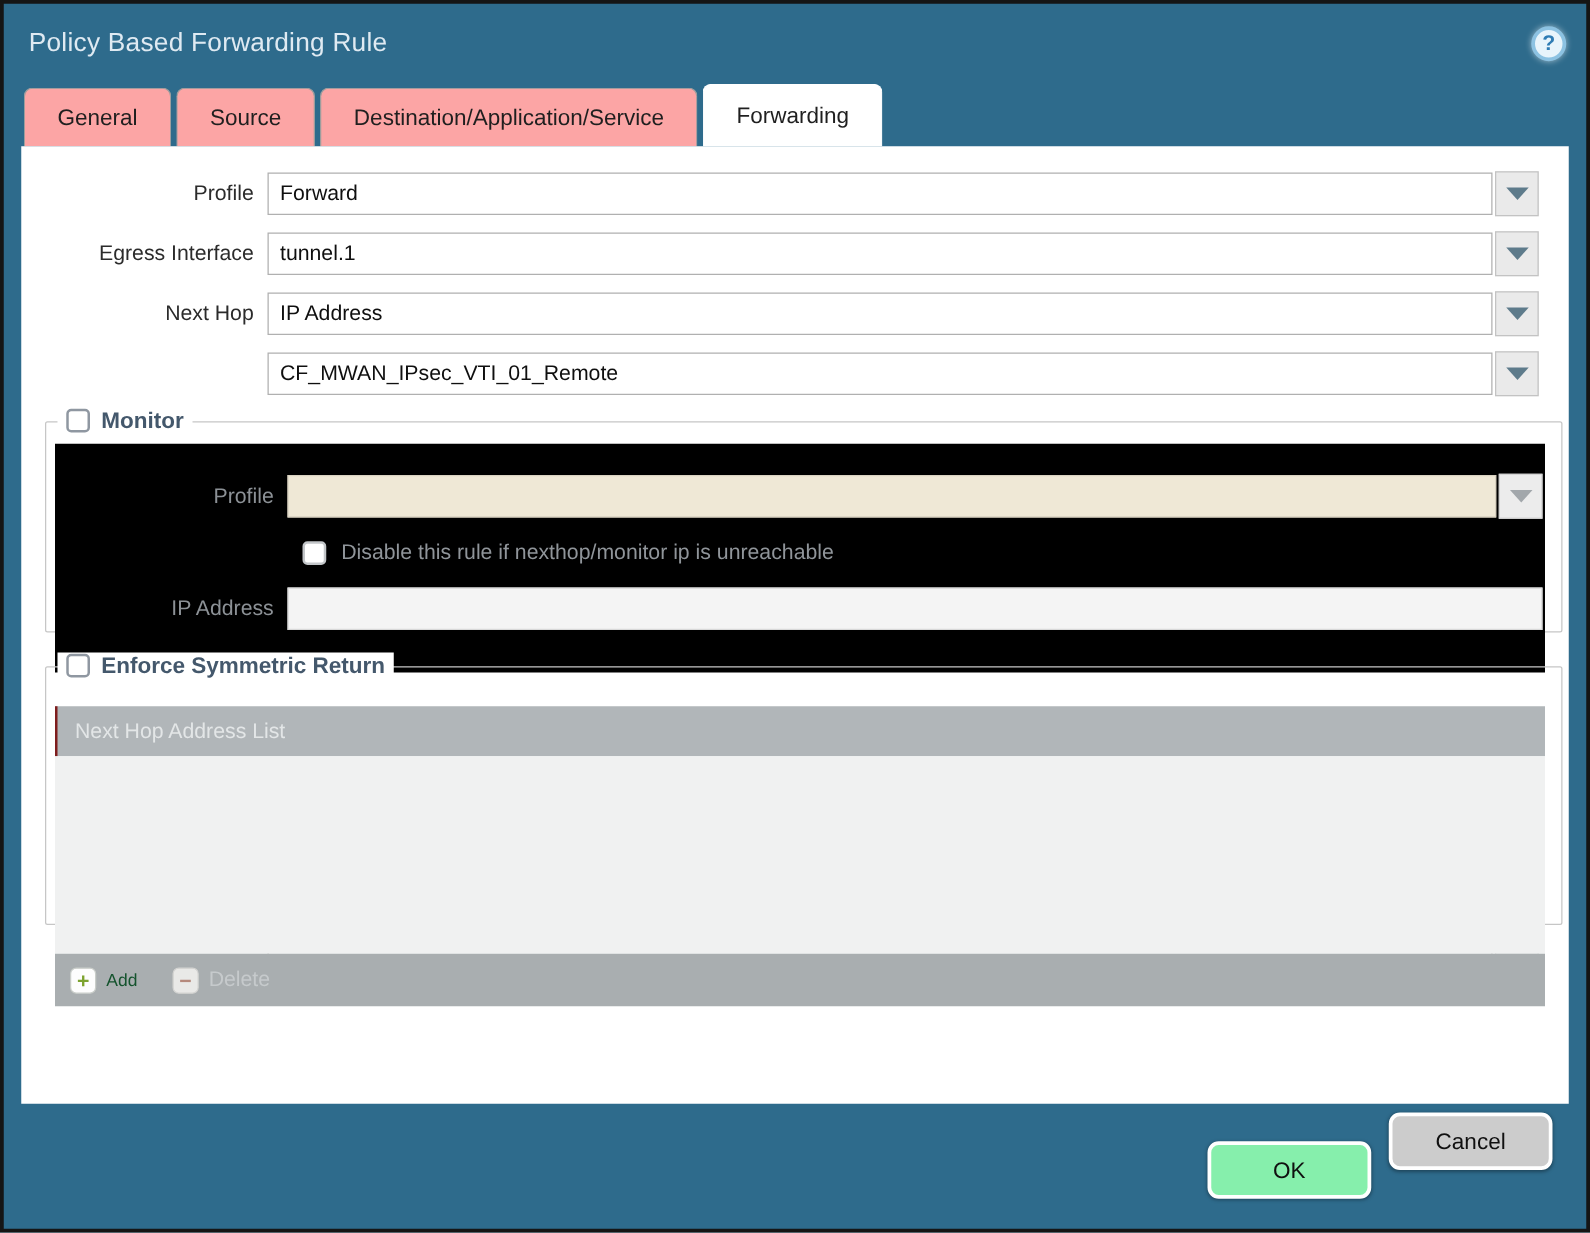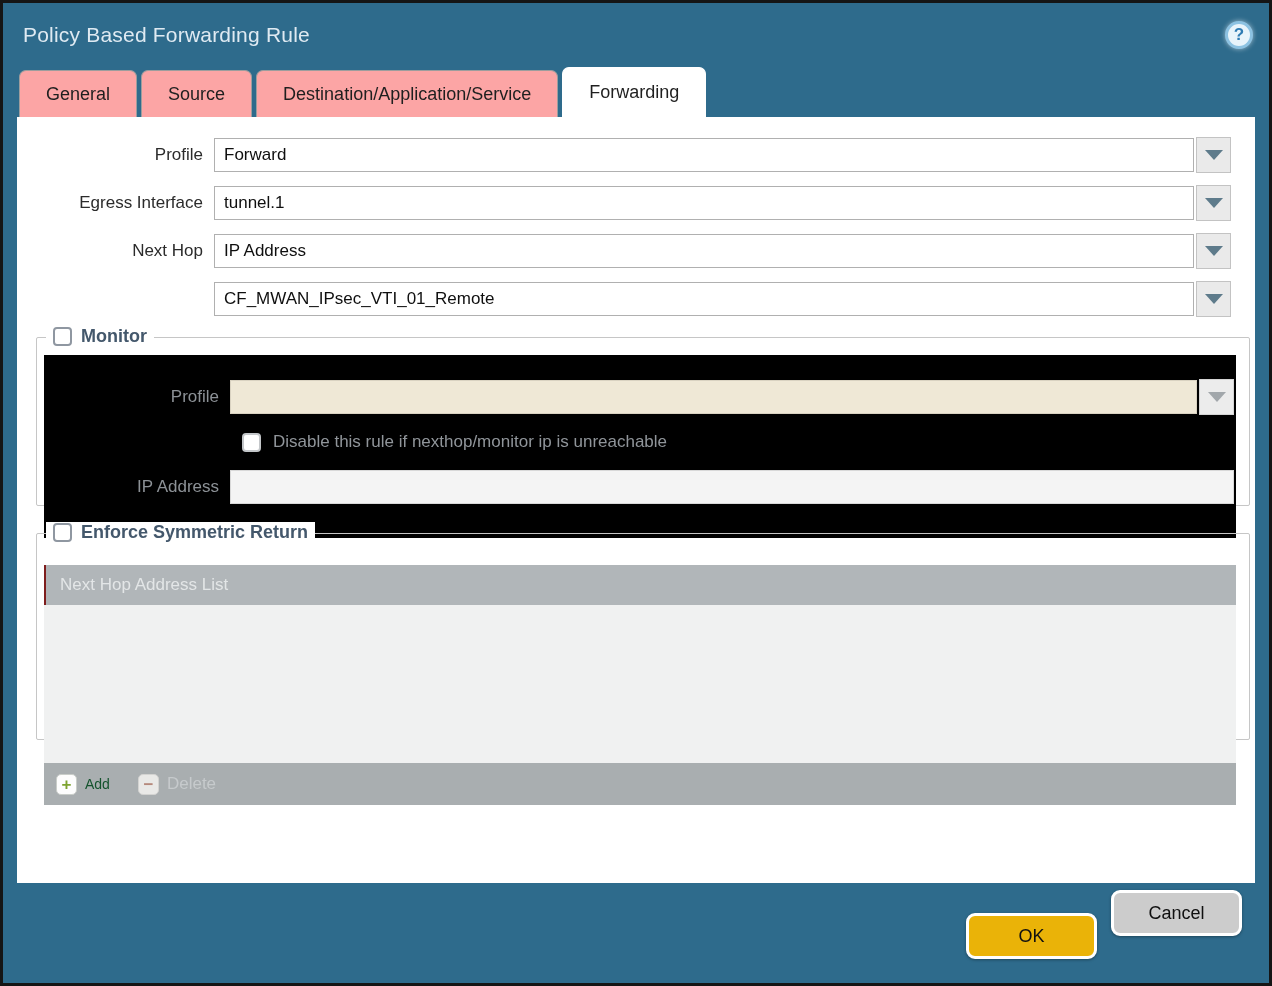--- a/index.html
+++ b/index.html
@@ -94,21 +94,21 @@
 
   .schedule-row { margin-top:16px;justify-content:space-between; }
 
   
   .dlg-footer { position:absolute; right:27px; bottom:24px; display:flex; gap:14px; }
   .btn {
     width:131px; height:46px; border-radius:9px; border:3px solid #ffffff;
     font-size:18px; color:#101010; display:flex; align-items:center; justify-content:center;
     cursor:pointer; box-shadow:0 1px 3px rgba(0,0,0,.35);
   }
-  .btn-ok { background:#eab308;margin-top:44px; }
+  .btn-ok { background:#86efac;margin-top:44px; }
   .btn-cancel { background:#cccccc;margin-top:21px; }
 </style>
 </head>
 <body>
 
 <div class="titlebar">
   <div class="title">Policy Based Forwarding Rule</div>
   <div class="help-icon">?</div>
 </div>
 

